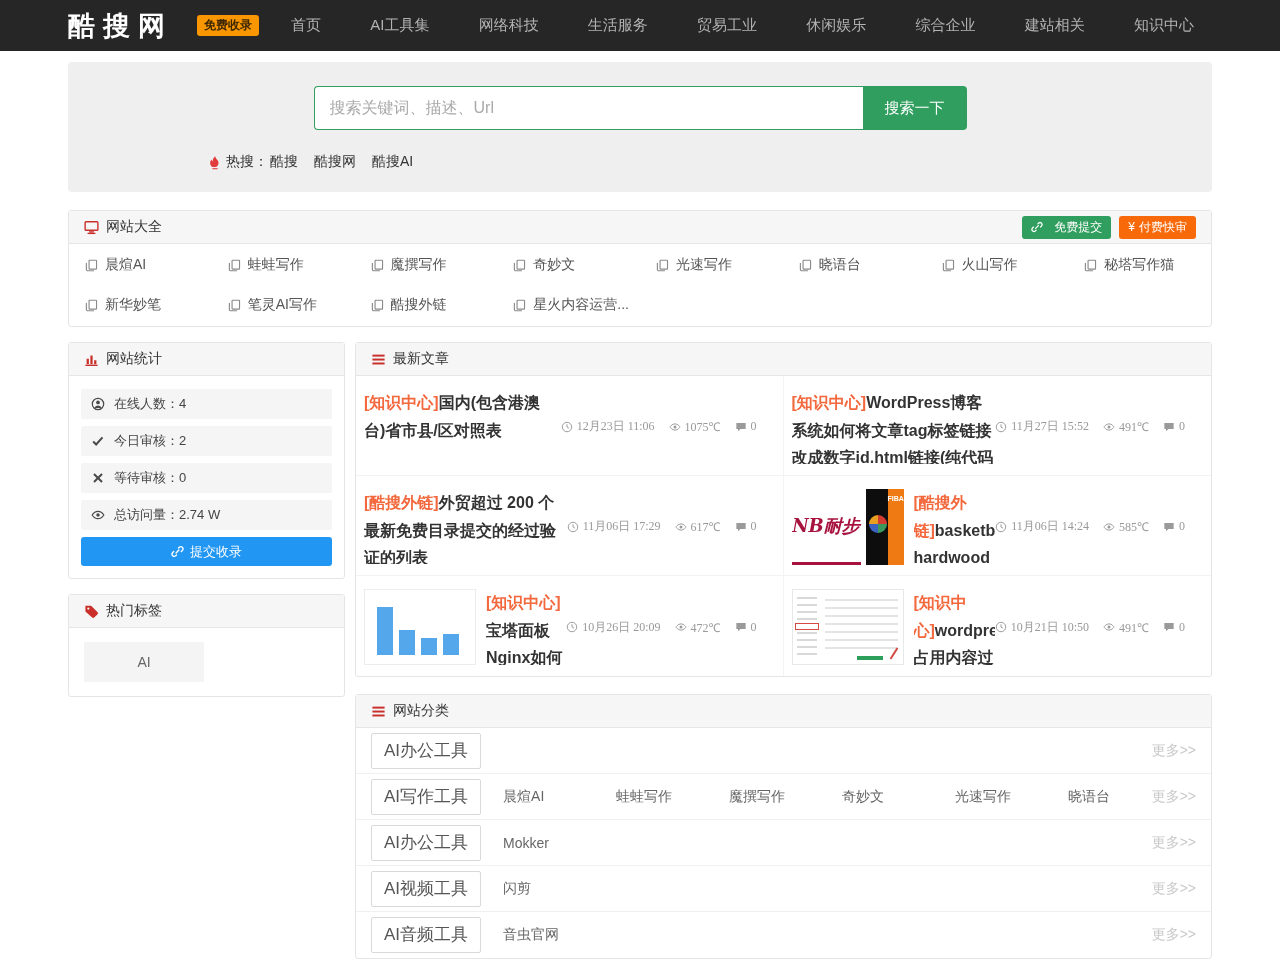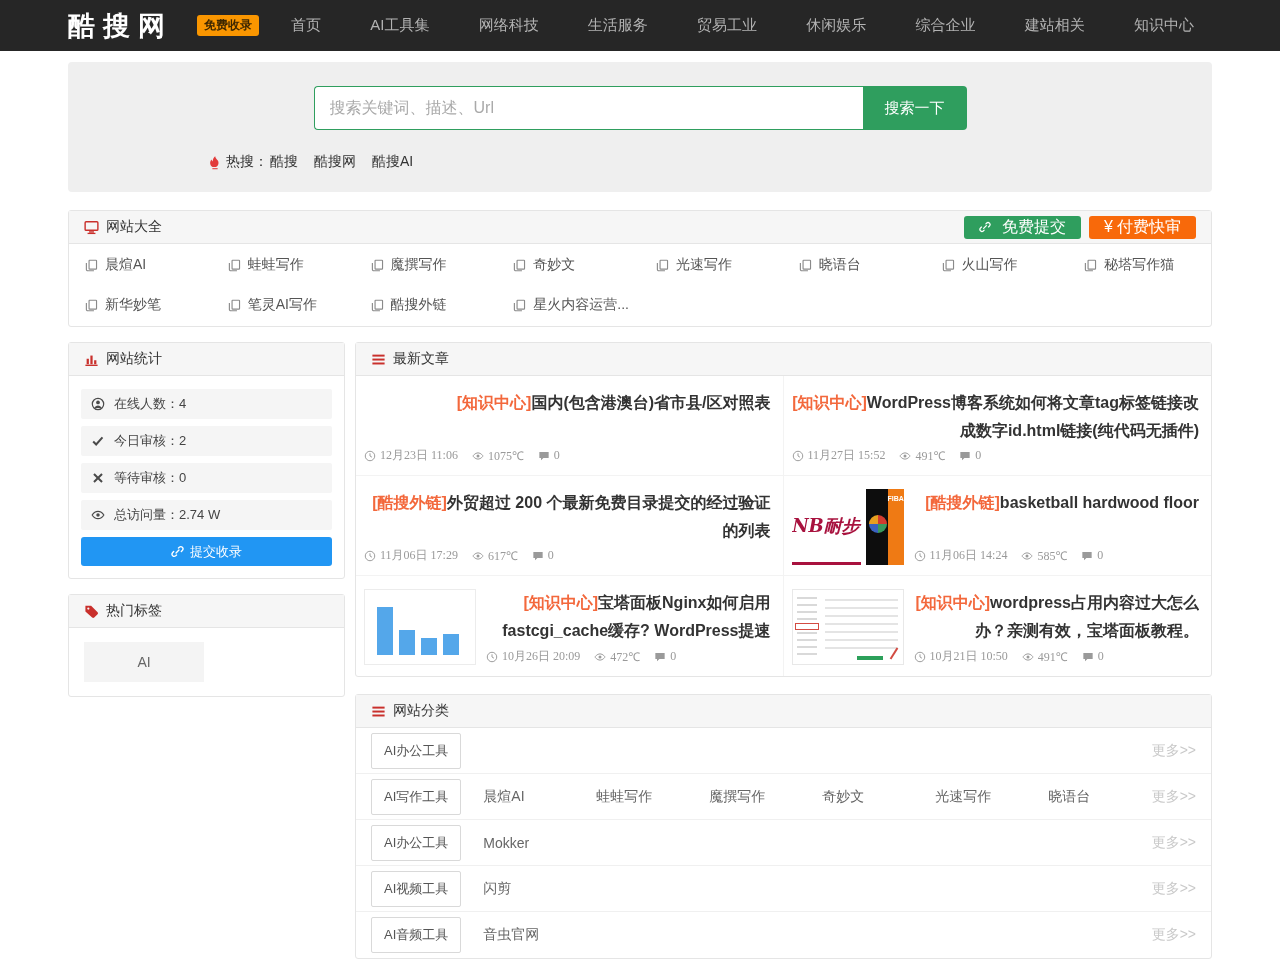--- a/index.html
+++ b/index.html
@@ -49,22 +49,22 @@
   .icon-red{color:var(--red);}
   .icon-gray{color:#8a8a8a;}
   .icon-dark{color:#4a4a4a;}
   .icon-meta{color:#9a9a9a;}
 
   
   .site-panel{margin-top:18px;}
   .site-grid{display:grid;grid-template-columns:repeat(8,1fr);padding:1px 0;}
   .site-item{height:40px;display:flex;align-items:center;padding-left:16px;font-size:14px;color:#555;}
   .site-item .icon{width:13px;height:13px;margin-right:7px;flex:none;}
-  .hbtn{height:23px;display:inline-flex;align-items:center;gap:4px;color:#fff;font-size:16px;
-        padding:0 15px;border-radius:3px;border:none;cursor:pointer;margin-left:8px;}
+  .hbtn{height:23px;display:inline-flex;align-items:center;gap:4px;color:#fff;font-size:12px;
+        padding:0 9px;border-radius:3px;border:none;cursor:pointer;margin-left:8px;}
   .hbtn .icon{width:12px;height:12px;color:#fff;}
   .hbtn-green{background:var(--green);}
   .hbtn-orange{background:var(--orange-red);}
 
   
   .cols{display:flex;gap:10px;margin-top:15px;align-items:flex-start;}
   .sidebar{width:277px;flex:none;}
   .main-col{flex:1;min-width:0;}
 
   
@@ -81,21 +81,21 @@
   .tags-body{padding:14px 15px;}
   .tag-item{display:inline-flex;width:120px;height:40px;background:#f4f4f4;align-items:center;
         justify-content:center;font-size:14px;color:#666;}
 
   
   .articles-grid{display:grid;grid-template-columns:1fr 1fr;}
   .article-cell{height:100px;padding:13px 12px 11px 8px;display:flex;gap:10px;
         border-bottom:1px solid #f3f3f3;overflow:hidden;}
   .article-cell:nth-child(odd){border-right:1px solid #f3f3f3;}
   .article-cell:nth-child(5),.article-cell:nth-child(6){border-bottom:none;}
-  .article-content{flex:1;min-width:0;display:flex;flex-direction:column;text-align:right;}
+  .article-content{flex:1;min-width:0;display:flex;flex-direction:row;}
   .article-title{font-size:16px;color:#333;font-weight:bold;line-height:1.72;flex:1;overflow:hidden;}
   .article-title .cat{color:var(--cat-orange);}
   .article-meta{font-size:12px;color:#999;display:flex;align-items:center;white-space:nowrap;font-family:Liberation Serif, serif;}
   .article-meta .icon{width:12px;height:12px;margin-right:4px;}
   .article-meta .m-group{display:inline-flex;align-items:center;margin-right:14px;}
 
   .thumb{width:112px;height:76px;flex:none;overflow:hidden;}
   
   .thumb-nb{display:flex;gap:5px;}
   .nb-left{flex:1;display:flex;align-items:center;justify-content:center;background:#fff;
@@ -117,21 +117,21 @@
   .f-red{position:absolute;left:2px;top:33px;width:24px;height:7px;border:1px solid #d34b42;background:#fff;}
   .f-main{position:absolute;left:32px;right:5px;top:9px;bottom:14px;
         background:repeating-linear-gradient(#e4e4e4 0 2px,transparent 2px 8px);}
   .f-green{position:absolute;right:20px;bottom:4px;width:26px;height:4px;background:#2ca05a;}
   .f-pen{position:absolute;right:8px;bottom:4px;width:2px;height:13px;background:#d34b42;transform:rotate(32deg);}
 
   
   .cat-panel{margin-top:17px;}
   .cat-row{display:flex;align-items:center;padding:0 15px;height:46px;border-bottom:1px solid #f0f0f0;}
   .cat-row:last-child{border-bottom:none;}
-  .cat-label{border:1px solid #d9d9d9;padding:0 12px;height:36px;line-height:34px;font-size:13px;
+  .cat-label{border:1px solid #d9d9d9;padding:0 12px;height:36px;line-height:34px;font-size:17px;
         color:#555;border-radius:2px;flex:none;background:#fff;}
   .cat-links{flex:1;display:flex;margin-left:22px;min-width:0;overflow:hidden;}
   .cat-links a{width:113px;flex:none;font-size:14px;color:#666;}
   .cat-more{color:#c9c9c9;font-size:14px;flex:none;}
 </style>
 </head>
 <body>
 
 <header class="site-header">
   <div class="container">

